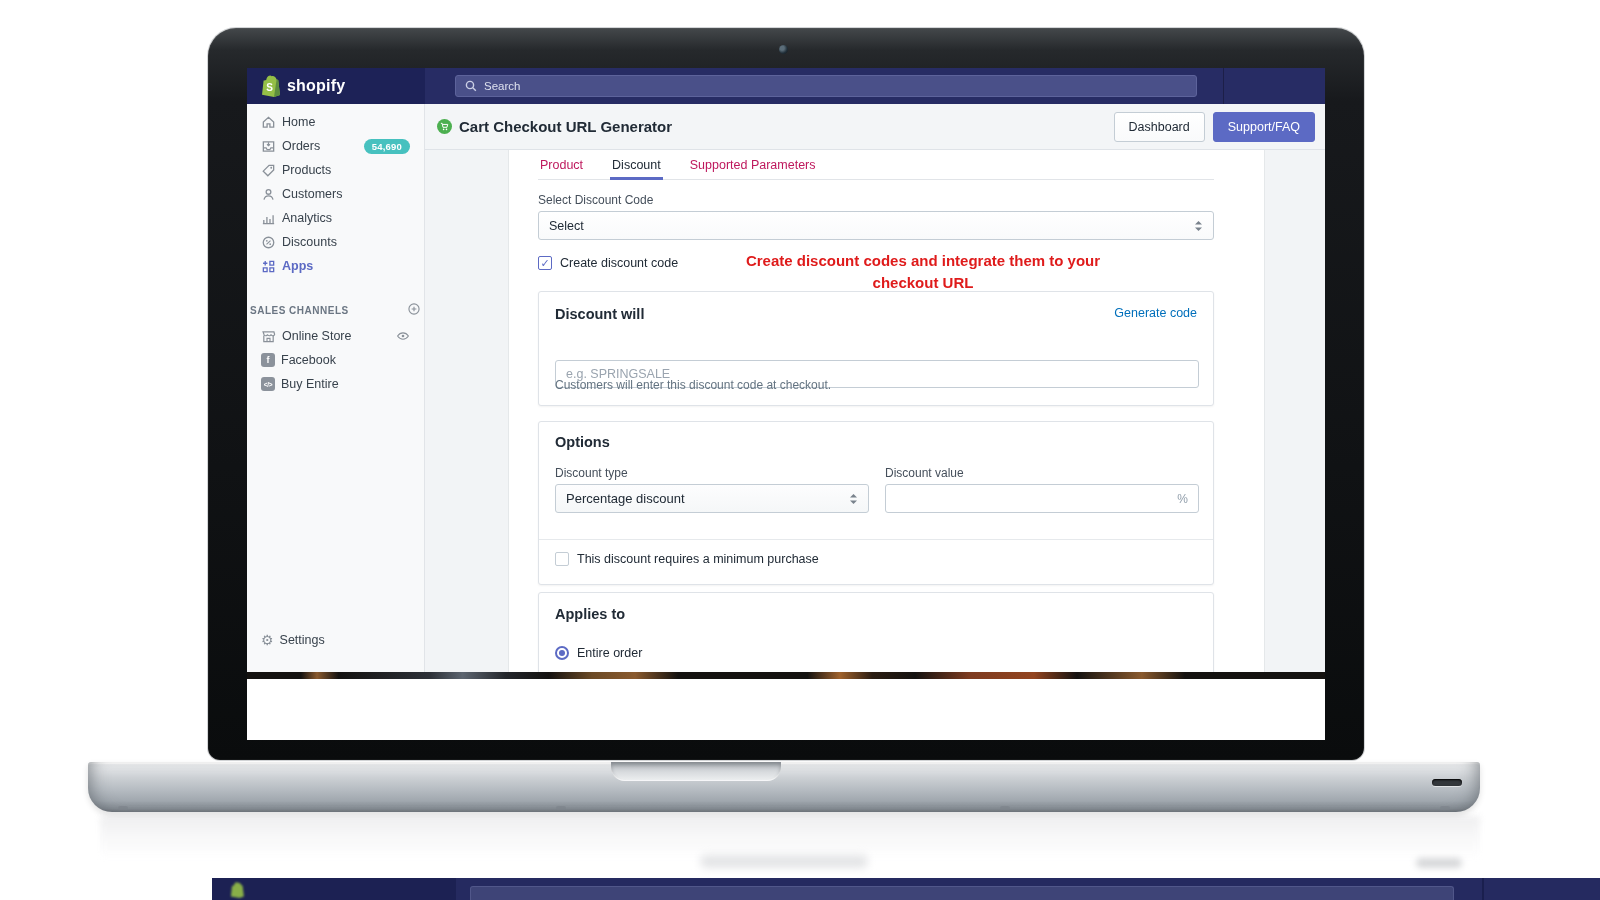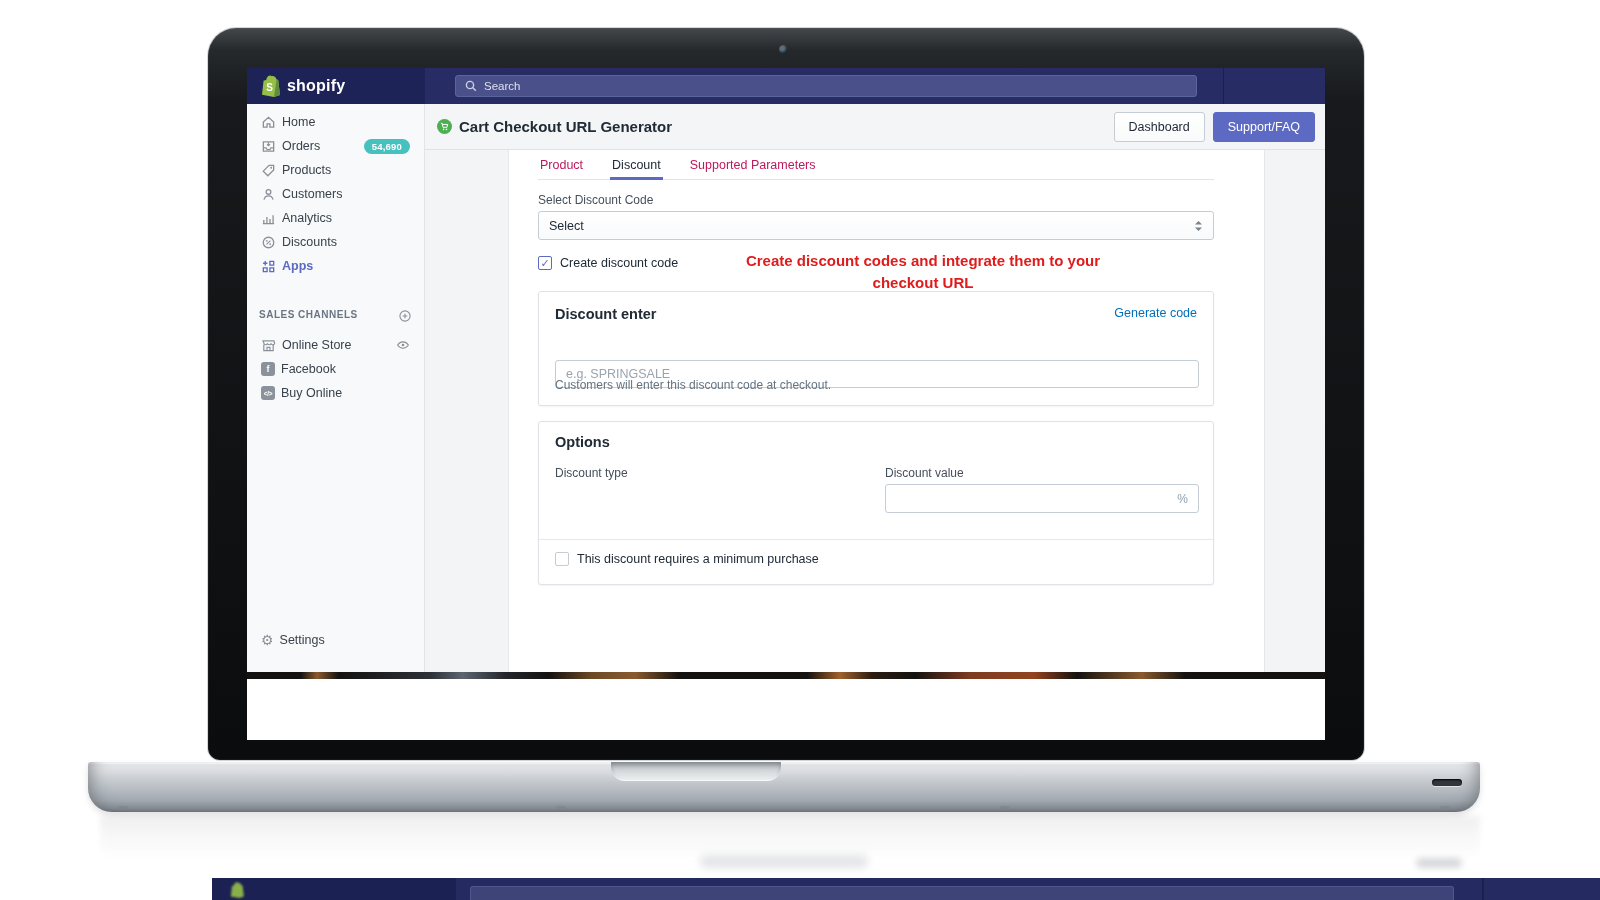--- a/index.html
+++ b/index.html
@@ -60,21 +60,21 @@
   .search-text { color:#dde0ee; font-size:11.5px; }
   .topbar-divider { position:absolute; left:976px; top:0; width:1px; height:36px; background:rgba(0,0,0,.28); }
 
   .sidebar { position:absolute; left:0; top:36px; width:178px; height:568px; background:#f8f9fa;
              border-right:1px solid #e1e4e8; padding-top:6px; }
   .sb-item { height:24px; display:flex; align-items:center; gap:6px; padding:0 14px; cursor:pointer; }
   .sb-label { font-size:12.5px; color:#38424c; }
   .sb-item.active .sb-label { color:#5c6ac4; font-weight:bold; }
   .sb-badge { margin-left:auto; background:#47c1bf; color:#fff; font-size:9.5px; font-weight:bold;
               padding:2px 8px; border-radius:9px; letter-spacing:.2px; }
-  .sb-section { margin-top:31px; height:16px; display:flex; align-items:flex-start; padding:0 12px; }
+  .sb-section { margin-top:22px; height:16px; display:flex; align-items:flex-end; padding:0 3px; }
   .sb-section-label { font-size:10px; font-weight:bold; letter-spacing:.5px; color:#6b7683; }
   .sb-right { margin-left:auto; display:flex; align-items:center; }
   .sb-channels { margin-top:8px; }
   .social-sq { width:14px; height:14px; border-radius:3px; background:#8b929b; color:#fff;
                display:flex; align-items:center; justify-content:center; font-size:9px; font-weight:bold; }
   .social-sq.code { font-size:6.5px; letter-spacing:-.3px; }
   .sb-settings { position:absolute; left:0; top:524px; width:178px; }
   .gear-glyph { font-size:14px; color:#8a9199; line-height:1; }
 
   .main { position:absolute; left:178px; top:36px; width:900px; height:568px; }
@@ -290,21 +290,21 @@
                       <circle cx="8" cy="8" r="1.5" fill="#8a9199"></circle>
                     </svg>
                 </span>
               </div>
               <div class="sb-item">
                 <span class="social-sq">f</span>
                 <span class="sb-label">Facebook</span>
               </div>
               <div class="sb-item">
                 <span class="social-sq code">&lt;/&gt;</span>
-                <span class="sb-label">Buy Online</span>
+                <span class="sb-label">Buy Entire</span>
               </div>
             </div>
 
             <div class="sb-settings">
               <div class="sb-item">
                 <span class="gear-glyph">⚙</span>
                 <span class="sb-label">Settings</span>
               </div>
             </div>
           </div>
@@ -346,41 +346,59 @@
                 </div>
 
                 <div class="check-row" style="left:29px; top:106px;">
                   <span class="checkbox checked">✓</span>
                   <span class="check-label">Create discount code</span>
                 </div>
 
                 <div class="annotation">Create discount codes and integrate them to your checkout URL</div>
 
                 <div class="card card1">
-                  <div class="card-title" style="top:14px;">Discount enter</div>
+                  <div class="card-title" style="top:14px;">Discount will</div>
                   <div class="link">Generate code</div>
                   <input class="text-input" style="top: 68px;" type="text" placeholder="e.g. SPRINGSALE">
                   <div class="helper">Customers will enter this discount code at checkout.</div>
                 </div>
 
                 <div class="card card2">
                   <div class="card-title" style="top:12px;">Options</div>
                   <div class="opt-label" style="left:16px;">Discount type</div>
                   <div class="opt-label" style="left:346px;">Discount value</div>
+                  <div class="opt-select">
+                    <span class="sel-text">Percentage discount</span>
+                    <span class="stepper" style="margin-left:auto;">
+                      <svg width="9" height="12" viewBox="0 0 9 12">
+                          <path d="M1 4.4 4.5 1 8 4.4z" fill="#79828c"></path>
+                          <path d="M1 7.6 4.5 11 8 7.6z" fill="#79828c"></path>
+                        </svg>
+                    </span>
+                  </div>
                   <div class="opt-input-wrap">
                     <input class="opt-input" type="text" style="">
                     <span class="suffix">%</span>
                   </div>
                   <div class="card-divider"></div>
                   <div class="check-row" style="left:16px; top:130px;">
                     <span class="checkbox"></span>
                     <span class="check-label">This discount requires a minimum purchase</span>
                   </div>
                 </div>
 
+                <div class="card card3">
+                  <div class="card-title" style="top:13px;">Applies to</div>
+                  <div class="radio-row">
+                    <span class="radio">
+                        <span class="dot"></span>
+                      </span>
+                    <span class="radio-label">Entire order</span>
+                  </div>
+                </div>
 
               </div>
             </div>
           </div>
 
         </div>
         <div class="photo-strip"></div>
       </div>
     </div>
 

